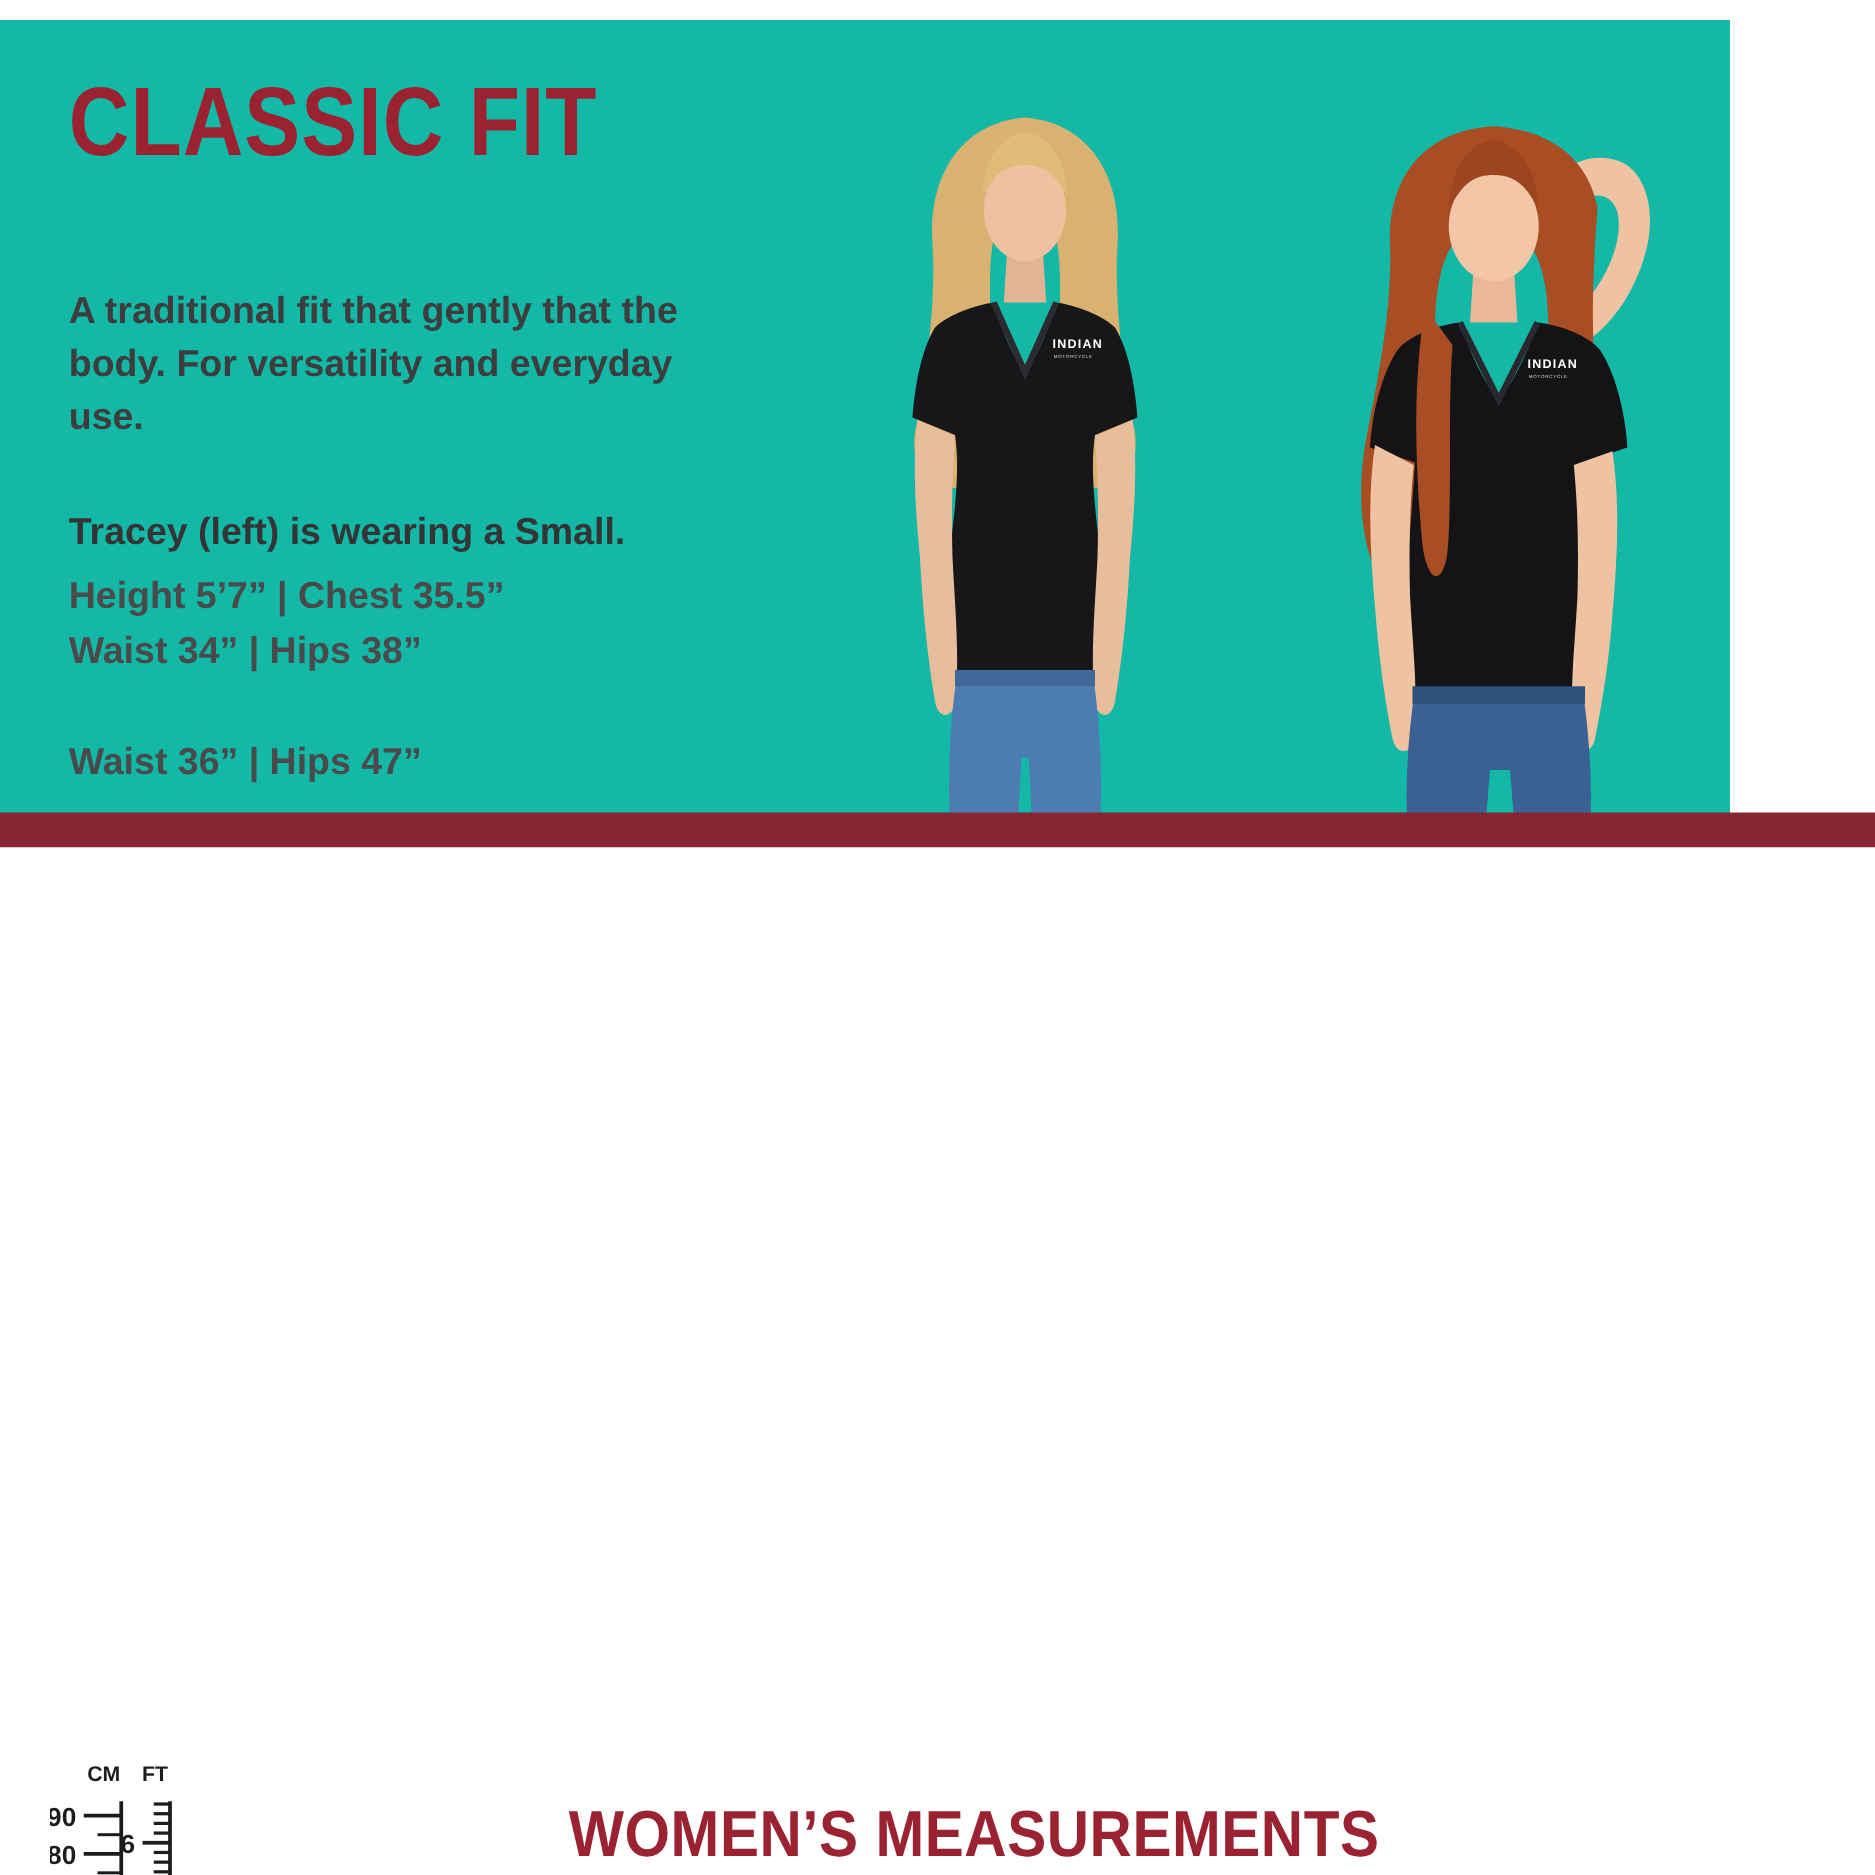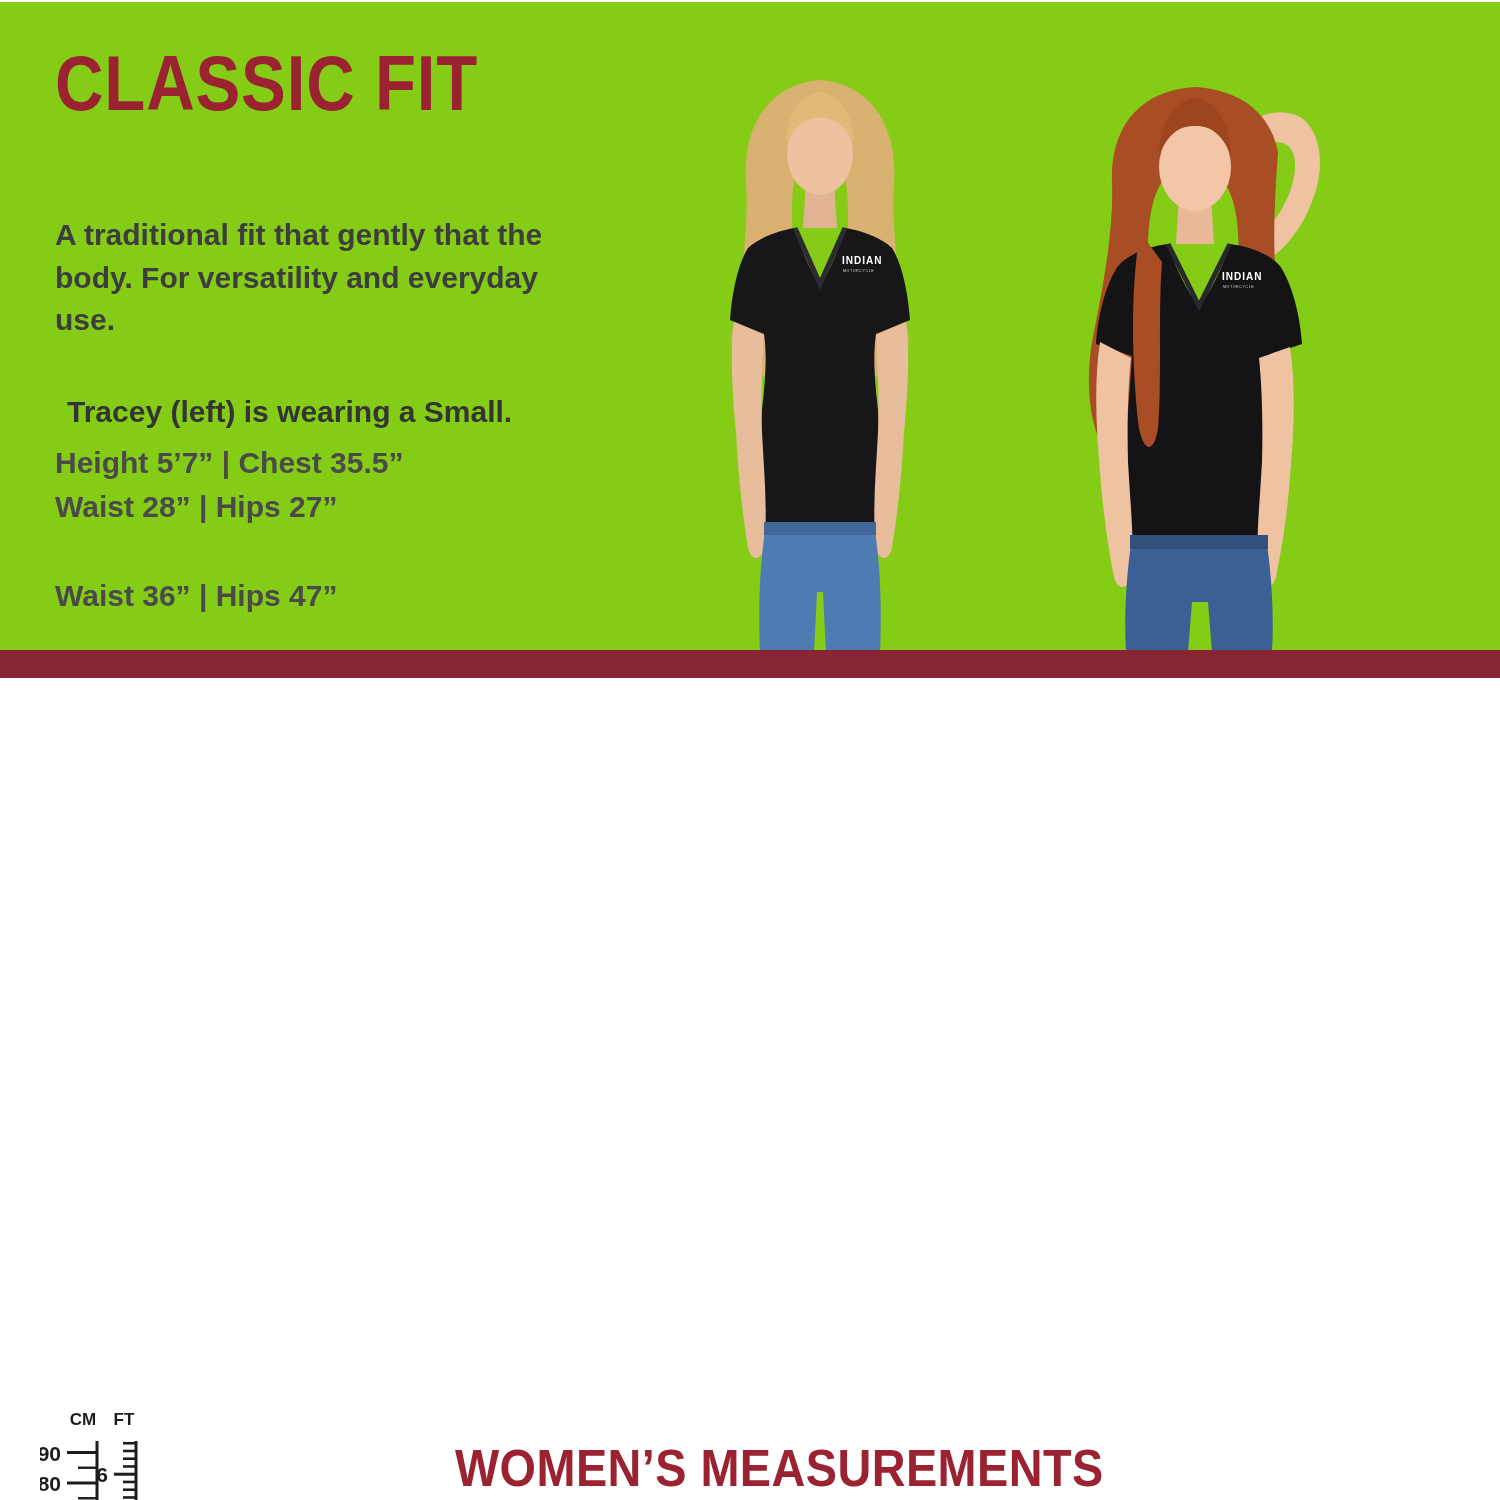--- a/index.html
+++ b/index.html
@@ -1,29 +1,29 @@
 <!DOCTYPE html>
 <html><head>
 <meta charset="utf-8">
 <style>
   html,body{margin:0;padding:0}
   body{width:1500px;height:1500px;position:relative;background:#ffffff;
        font-family:"Liberation Sans",sans-serif;overflow:hidden}
 
-  .top-section{position:absolute;left:0;top:2px;width:1500px;height:650px;background:#84cc16}
+  .top-section{position:absolute;left:0;top:16px;width:1384px;height:650px;background:#14b8a6}
   .divider-bar{position:absolute;left:0;top:650px;width:1500px;height:28px;background:#872532}
   .bottom-section{position:absolute;left:0;top:678px;width:1500px;height:822px;background:#ffffff}
 
   .fit-title{position:absolute;left:55px;top:36px;margin:0;font-size:78px;font-weight:800;
              color:#9b2231;letter-spacing:1px;white-space:nowrap;
              transform:scaleX(.86);transform-origin:left top}
   .intro{position:absolute;left:55px;top:212px;width:520px}
   .fit-desc{margin:0 0 48px 0;font-size:30px;font-weight:700;color:#3d3d3d;line-height:1.42}
   .model-block{margin:0 0 46px 0}
-  .model-head{margin:0 0 8px 12px;font-size:30px;font-weight:700;color:#343434;line-height:1.45}
+  .model-head{margin:0 0 8px 0;font-size:30px;font-weight:700;color:#343434;line-height:1.45}
   .model-line{margin:0;font-size:30px;font-weight:700;color:#4a4a4a;line-height:1.45}
 
   .photo{position:absolute}
   .photo text{font-family:"Liberation Sans",sans-serif}
   .logo-main{font-size:10px;font-weight:700;fill:#ffffff;letter-spacing:1px}
   .logo-sub{font-size:3.6px;font-weight:400;fill:#dcdcdc;letter-spacing:.6px}
 
   .meas-title{position:absolute;left:455px;top:760px;margin:0;font-size:52px;font-weight:800;
               color:#9b2231;letter-spacing:.5px;white-space:nowrap;
               transform:scaleX(.9);transform-origin:left top}
@@ -38,21 +38,21 @@
 
 <div class="top-section">
   <h1 class="fit-title">CLASSIC FIT</h1>
 
   <div class="intro">
     <p class="fit-desc">A traditional fit that gently that the body. For versatility and everyday use.</p>
 
     <div class="model-block">
       <p class="model-head">Tracey (left) is wearing a Small.</p>
       <p class="model-line">Height 5’7” | Chest 35.5”</p>
-      <p class="model-line">Waist 28” | Hips 27”</p>
+      <p class="model-line">Waist 34” | Hips 38”</p>
     </div>
 
     <div class="model-block">
       <p class="model-line">Waist 36” | Hips 47”</p>
     </div>
   </div>
 
   <svg class="photo" style="left:630px;top:30px" width="380" height="620" viewBox="0 0 380 620">
     <path d="M190 48 C138 52 112 96 116 150 C119 200 110 260 102 300 C98 330 114 348 136 344
          C168 338 160 290 162 250 L162 180 C162 140 170 120 190 115

